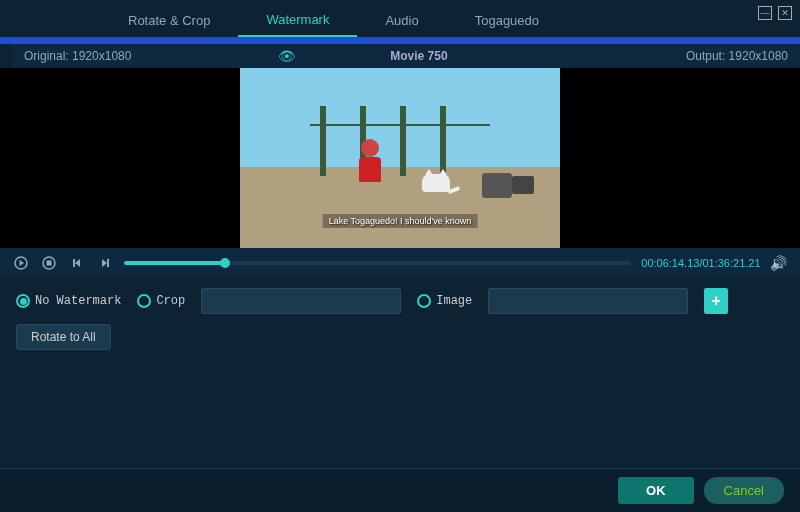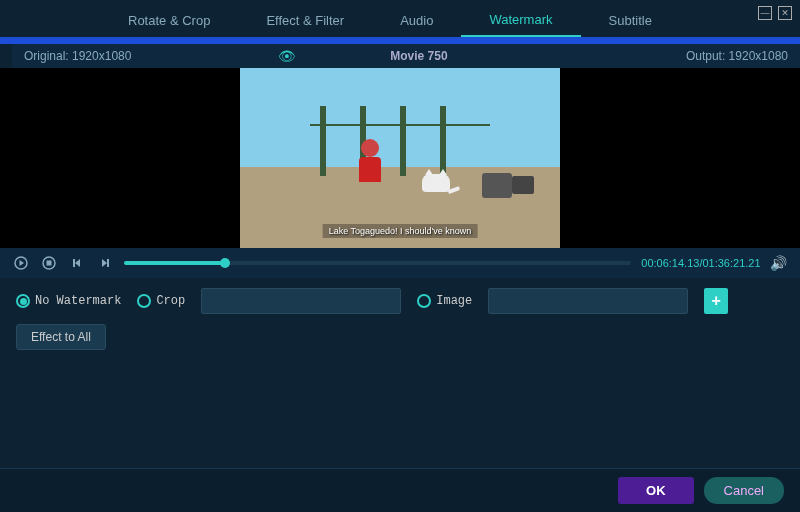--- a/index.html
+++ b/index.html
@@ -179,21 +179,21 @@
       bottom: 0;
       width: 12px;
       height: 4px;
       background: #eee;
       border-radius: 0 4px 4px 0;
       transform: rotate(-20deg);
     }
     
     .subtitle-text {
       position: absolute;
-      bottom: 10px;
+      bottom: 20px;
       left: 50%;
       transform: translateX(-50%);
       font-size: 9px;
       color: #fff;
       text-shadow: 1px 1px 2px #000;
       white-space: nowrap;
       background: rgba(0,0,0,0.3);
       padding: 2px 6px;
     }
     
@@ -340,53 +340,52 @@
       position: absolute;
       bottom: 0; left: 0; right: 0;
       background: #0a1e2e;
       padding: 8px 16px;
       display: flex;
       justify-content: flex-end;
       gap: 10px;
       border-top: 1px solid #1a3a50;
     }
     .ok-btn {
-      background: #4c1d95;
+      background: #0f766e;
       border: none;
       color: #fff;
       padding: 6px 28px;
       font-size: 13px;
       cursor: pointer;
       border-radius: 3px;
       font-weight: bold;
     }
     .cancel-btn {
       background: #1a6060;
       border: none;
-      color: #f0abfc;
+      color: #84cc16;
       padding: 6px 20px;
       font-size: 13px;
       cursor: pointer;
       border-radius: 13px;
     }
   </style>
 </head>
 <body>
 
 <div class="title-bar">
   <button class="title-btn">—</button>
   <button class="title-btn">✕</button>
 </div>
 
 <div class="tabs">
   <div class="tab">Rotate &amp; Crop</div>
-  <div class="tab">Effect &amp; Filter</div>
+  <div class="tab active">Watermark</div>
   <div class="tab">Audio</div>
-  <div class="tab active">Watermark</div>
-  <div class="tab">Subtitle</div>
+  <div class="tab">Togaguedo</div>
 </div>
 
 <div class="info-bar">
   <div class="original">Original: 1920x1080</div>
   <span class="eye-icon">👁</span>
   <div class="movie-title">Movie 750</div>
   <div class="output">Output: 1920x1080</div>
 </div>
 
 <div class="video-area">
@@ -468,19 +467,19 @@
     <input class="text-input" type="text" placeholder="" style="">
 
     <label class="radio-option">
       <div class="radio-circle"></div>
       <span class="radio-label">Image</span>
     </label>
     <input class="image-input" type="text" placeholder="" style="">
     <button class="add-btn">+</button>
   </div>
 
-  <button class="apply-btn">Effect to All</button>
+  <button class="apply-btn">Rotate to All</button>
 </div>
 
 <div class="bottom-bar">
   <button class="ok-btn">OK</button>
   <button class="cancel-btn">Cancel</button>
 </div>
 
 </body></html>

